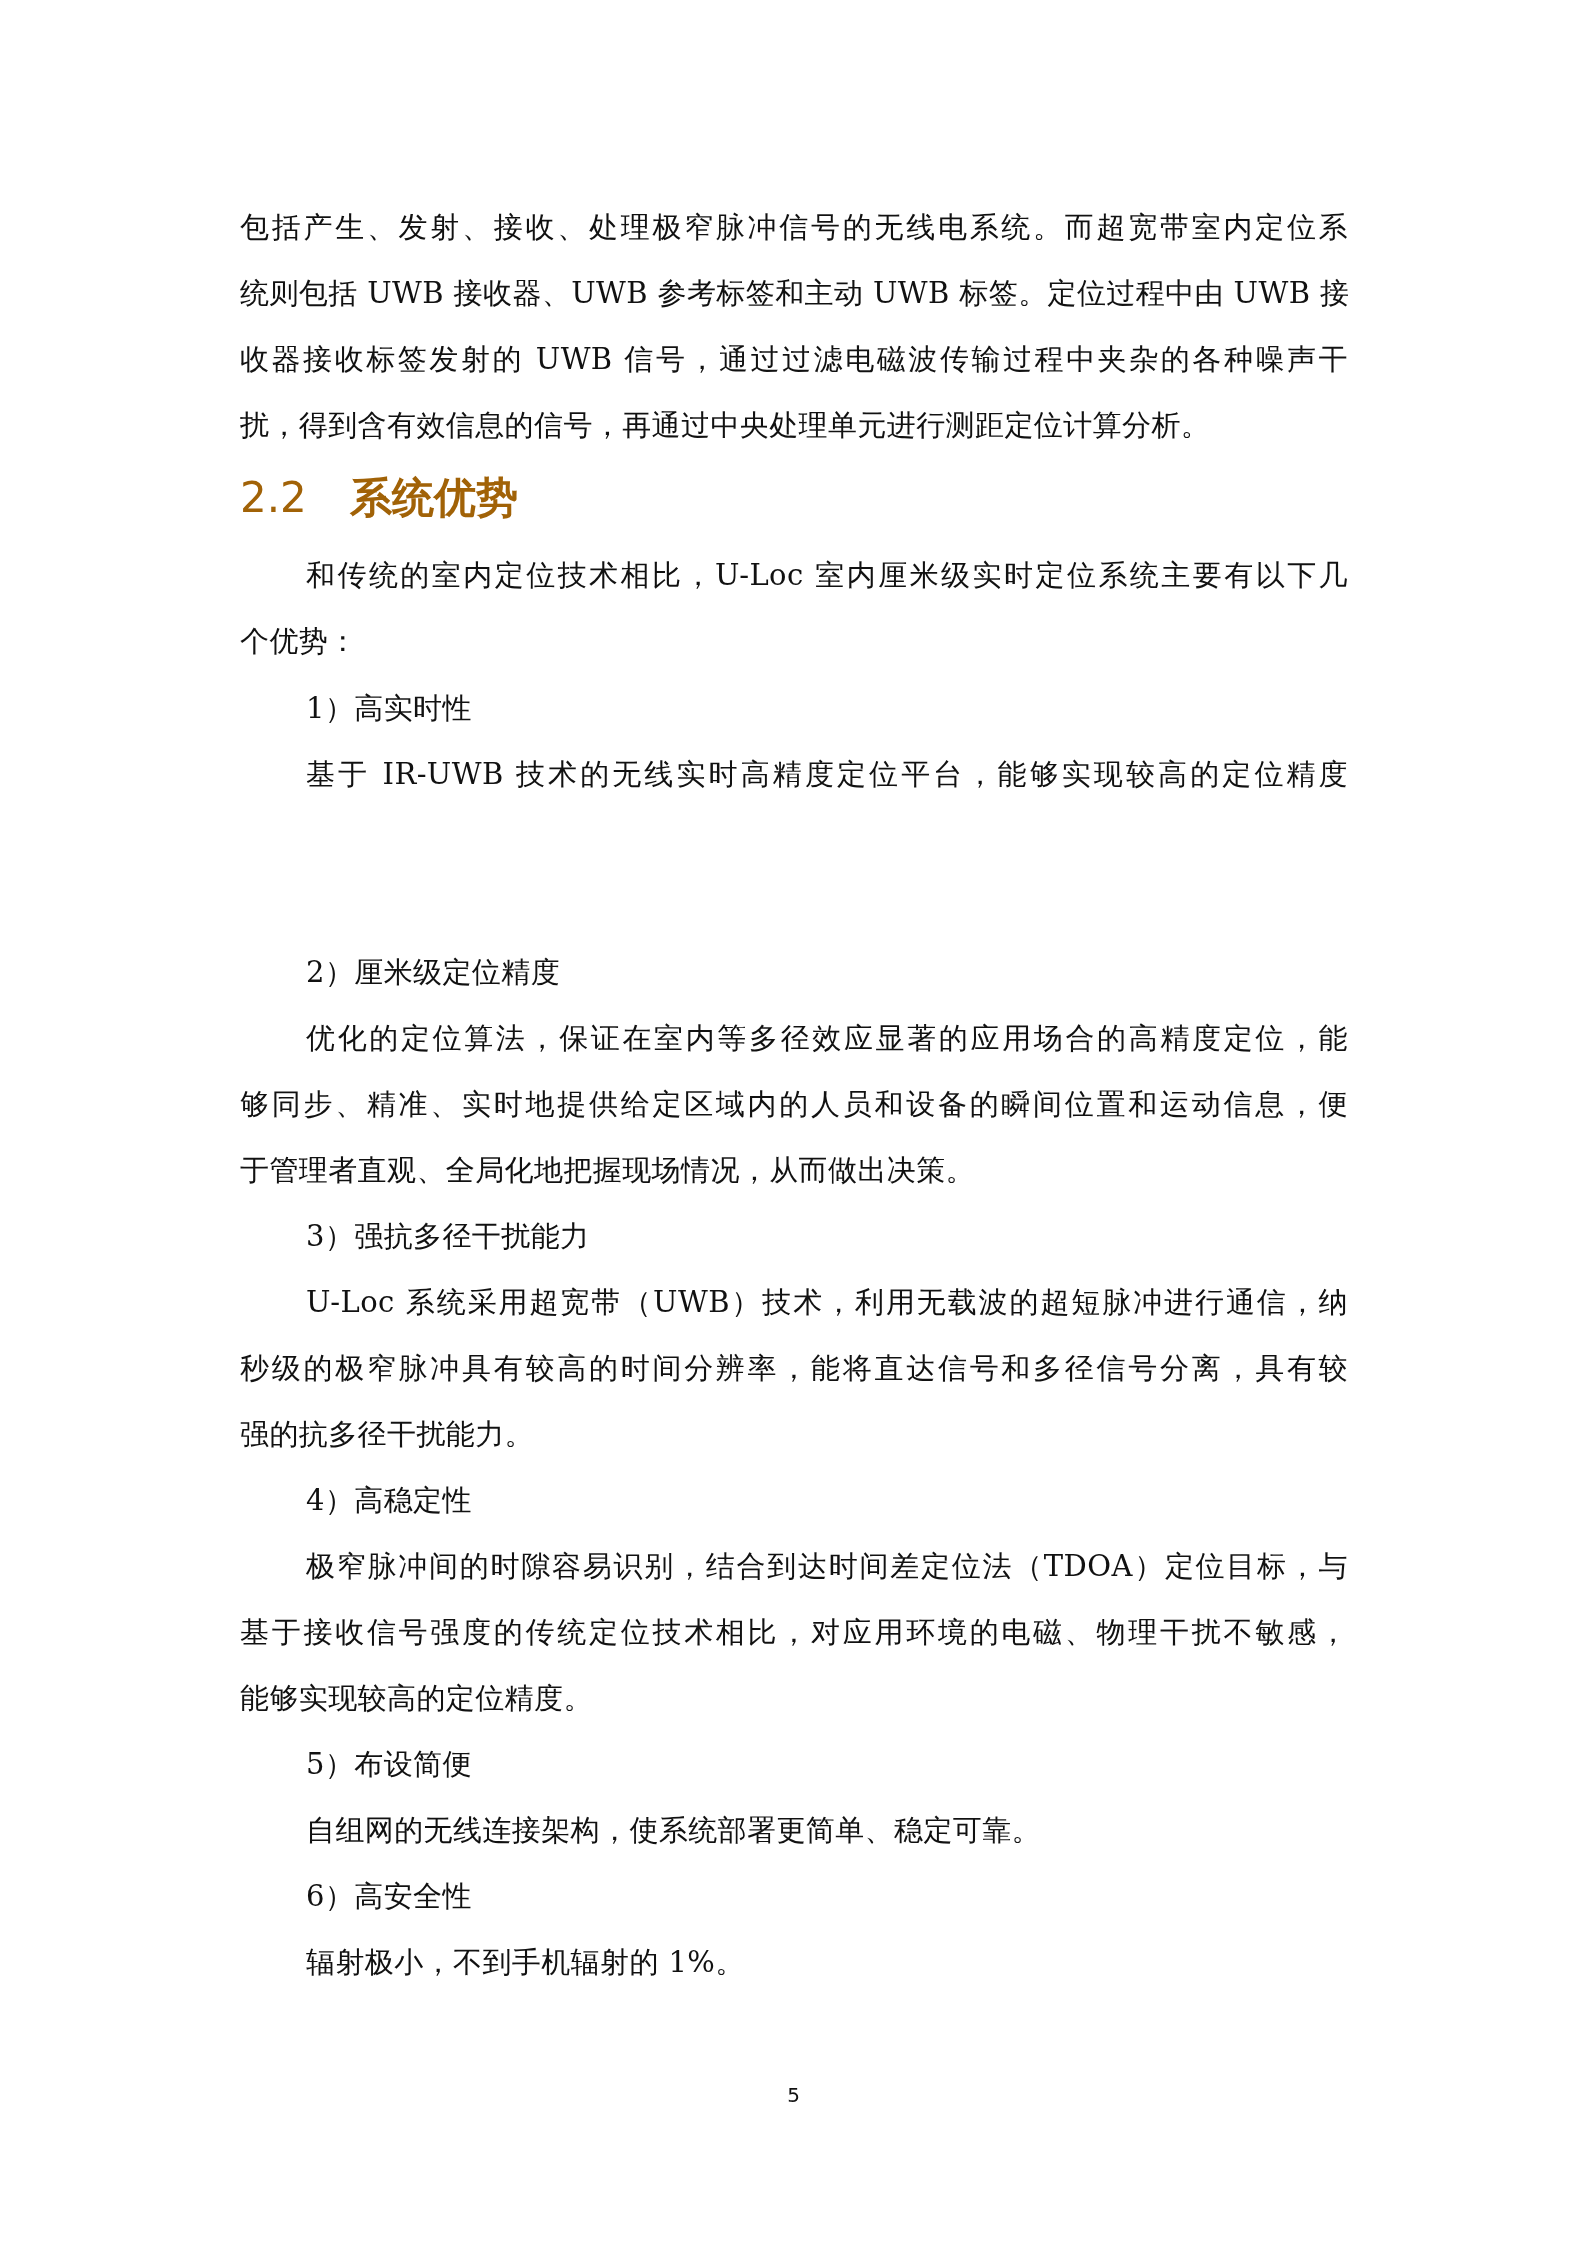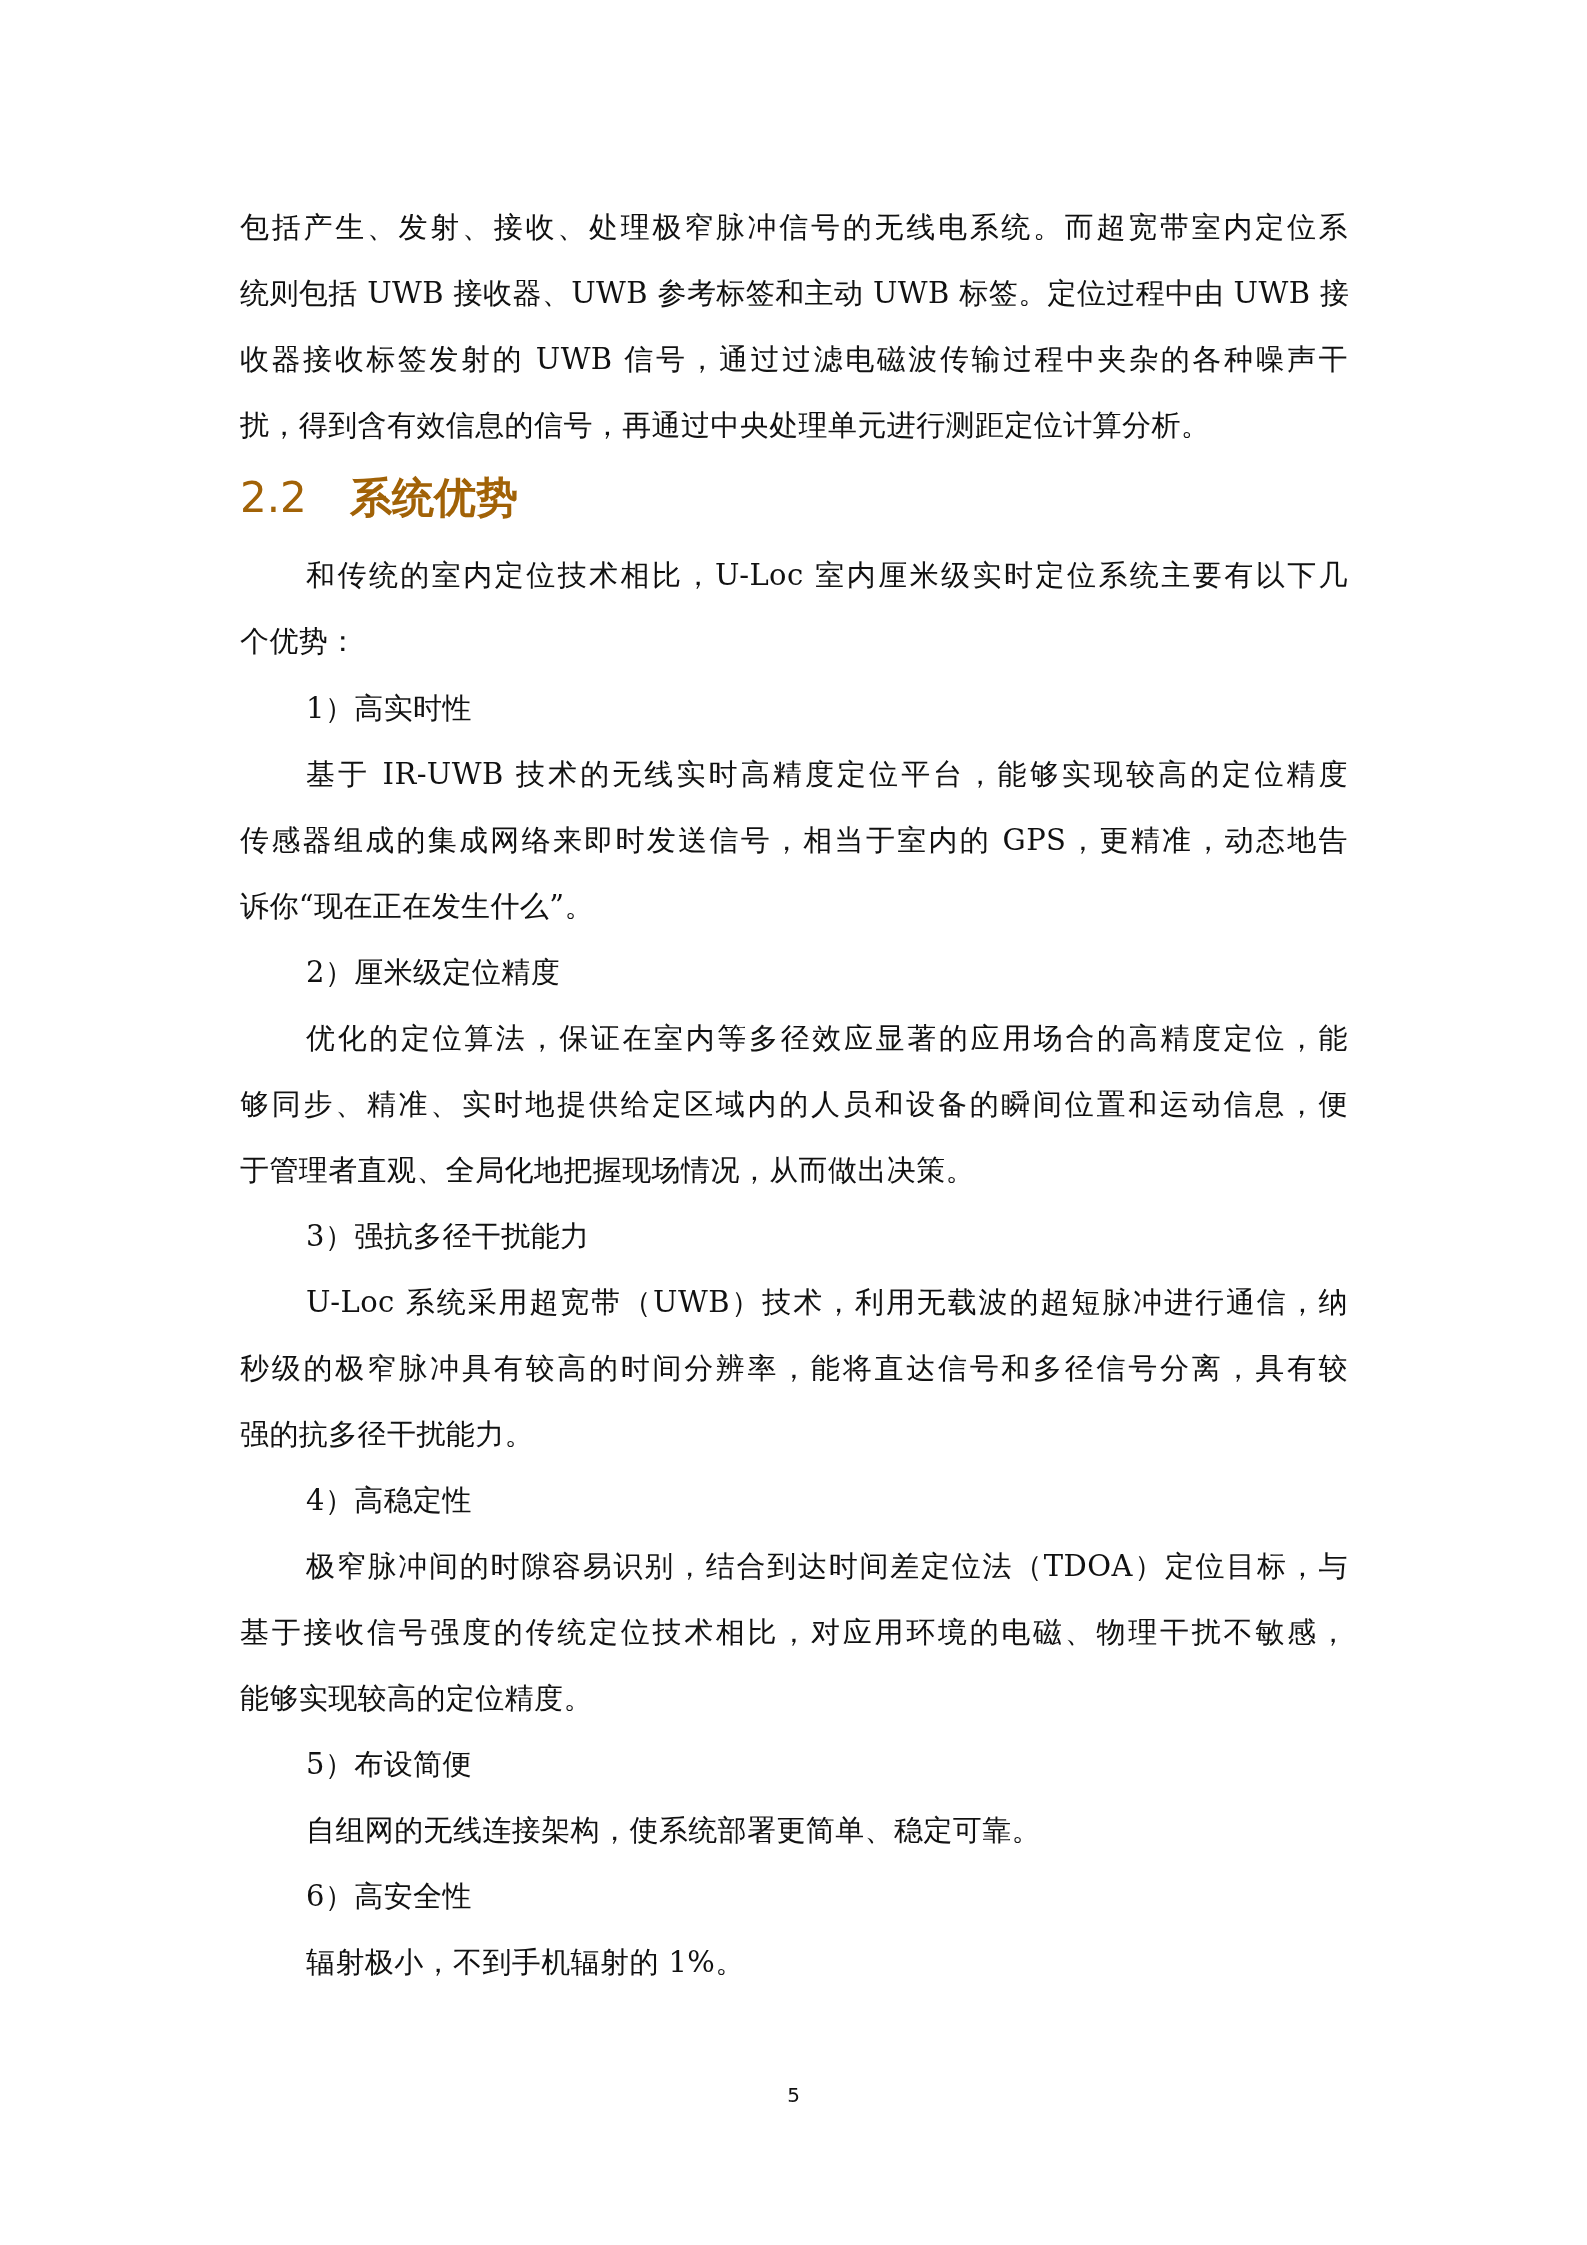--- a/index.html
+++ b/index.html
@@ -29,22 +29,20 @@
 
   <div class="heading">
     <span class="num">2.2</span><span class="title">系统优势</span>
   </div>
 
   <div class="line ind just" style="top:555px">和传统的室内定位技术相比，U-Loc 室内厘米级实时定位系统主要有以下几</div>
   <div class="line" style="top:621px">个优势：</div>
 
   <div class="line ind" style="top:688px">1）高实时性</div>
   <div class="line ind just" style="top:754px">基于 IR-UWB 技术的无线实时高精度定位平台，能够实现较高的定位精度</div>
-  <div class="line just" style="top:820px">传感器组成的集成网络来即时发送信号，相当于室内的 GPS，更精准，动态地告</div>
-  <div class="line" style="top:886px">诉你“现在正在发生什么”。</div>
 
   <div class="line ind" style="top:952px">2）厘米级定位精度</div>
   <div class="line ind just" style="top:1018px">优化的定位算法，保证在室内等多径效应显著的应用场合的高精度定位，能</div>
   <div class="line just" style="top:1084px">够同步、精准、实时地提供给定区域内的人员和设备的瞬间位置和运动信息，便</div>
   <div class="line" style="top:1150px">于管理者直观、全局化地把握现场情况，从而做出决策。</div>
 
   <div class="line ind" style="top:1216px">3）强抗多径干扰能力</div>
   <div class="line ind just" style="top:1282px">U-Loc 系统采用超宽带（UWB）技术，利用无载波的超短脉冲进行通信，纳</div>
   <div class="line just" style="top:1348px">秒级的极窄脉冲具有较高的时间分辨率，能将直达信号和多径信号分离，具有较</div>
   <div class="line" style="top:1414px">强的抗多径干扰能力。</div>

